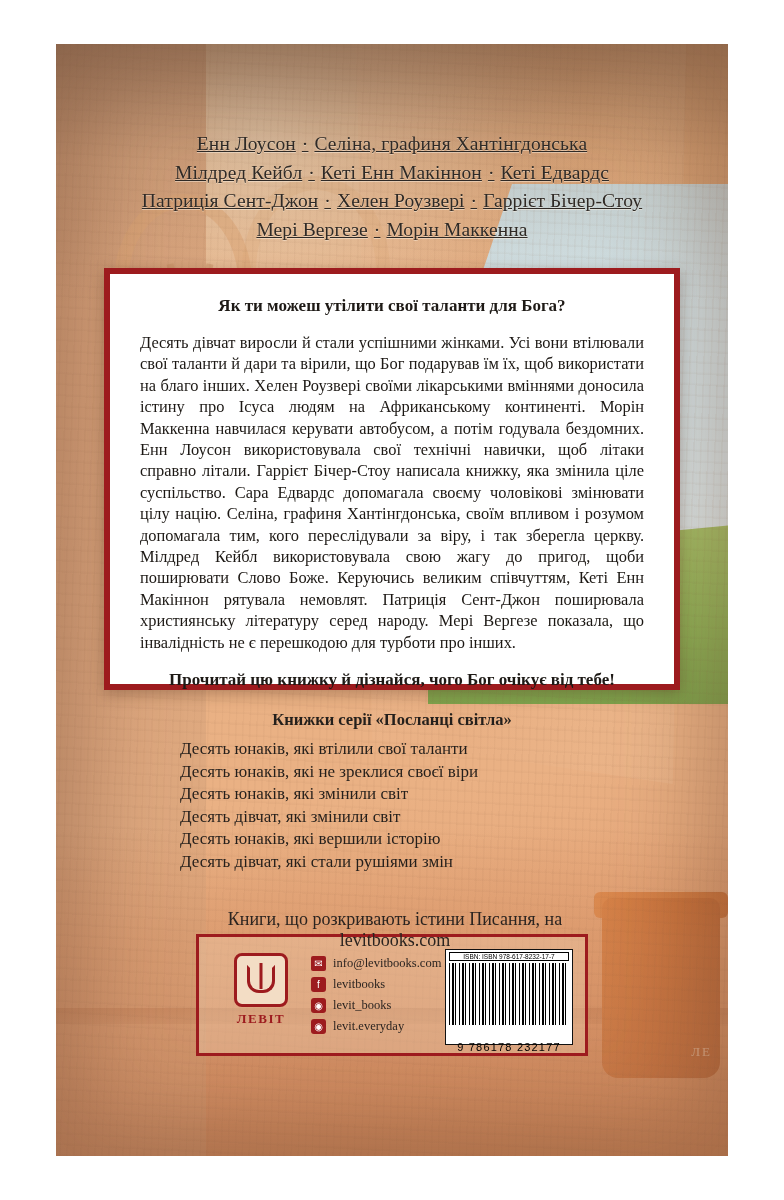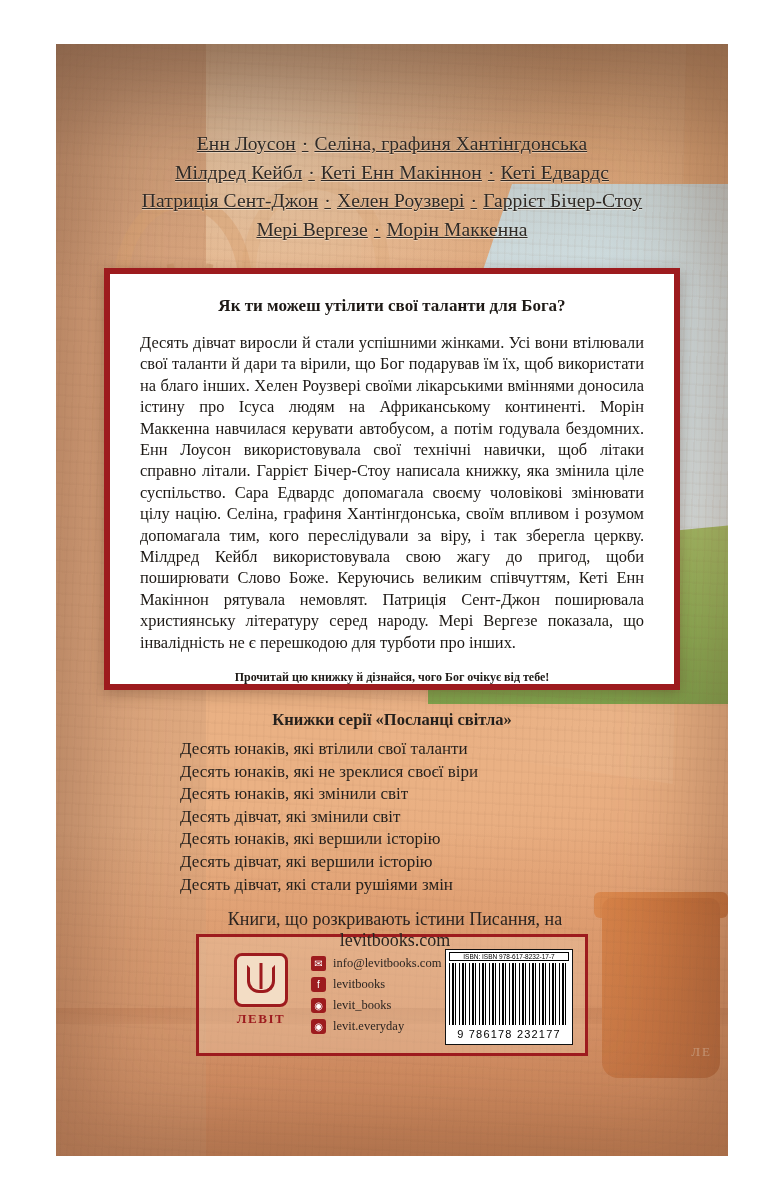--- a/index.html
+++ b/index.html
@@ -185,21 +185,21 @@
     line-height: 21.4px;
     color: #1c1814;
     text-align: justify;
     margin: 0;
     hyphens: auto;
   }
   #blurb-callout {
     margin-top: 17px;
     text-align: center;
     font-weight: bold;
-    font-size: 12px;
+    font-size: 17px;
     color: #1e1a16;
   }
 
   
   #series-block {
     position: absolute;
     left: 48px; top: 666px;
     width: 576px;
     color: #241f1b;
   }
@@ -319,21 +319,21 @@
       #000 0px, #000 1px, #fff 1px, #fff 3px,
       #000 3px, #000 5px, #fff 5px, #fff 6px,
       #000 6px, #000 7px, #fff 7px, #fff 10px);
   }
   #isbn-bottom {
     font-family: "Liberation Sans", sans-serif;
     font-size: 11px;
     letter-spacing: 1.2px;
     text-align: center;
     color: #000;
-    margin-top: 3px;
+    margin-top: 16px;
   }
 </style>
 </head>
 <body>
 
 <div id="book-back-cover">
 
   <div class="bg-base"></div>
   <div class="bg-wall-left"></div>
   <div class="deco-curtain"></div>
@@ -379,21 +379,20 @@
     </div>
   </div>
 
   <div id="series-block">
     <div id="series-title">Книжки серії «Посланці світла»</div>
     <div class="series-item">Десять юнаків, які втілили свої таланти</div>
     <div class="series-item">Десять юнаків, які не зреклися своєї віри</div>
     <div class="series-item">Десять юнаків, які змінили світ</div>
     <div class="series-item">Десять дівчат, які змінили світ</div>
     <div class="series-item">Десять юнаків, які вершили історію</div>
-    <div class="series-item">Десять дівчат, які вершили історію</div>
     <div class="series-item">Десять дівчат, які стали рушіями змін</div>
   </div>
 
   <div id="publisher-box">
     <div id="publisher-tagline">Книги, що розкривають істини Писання, на levitbooks.com</div>
 
     <div id="logo-wrap">
       <div id="logo-mark"></div>
       <div id="logo-text">ЛЕВІТ</div>
     </div>

